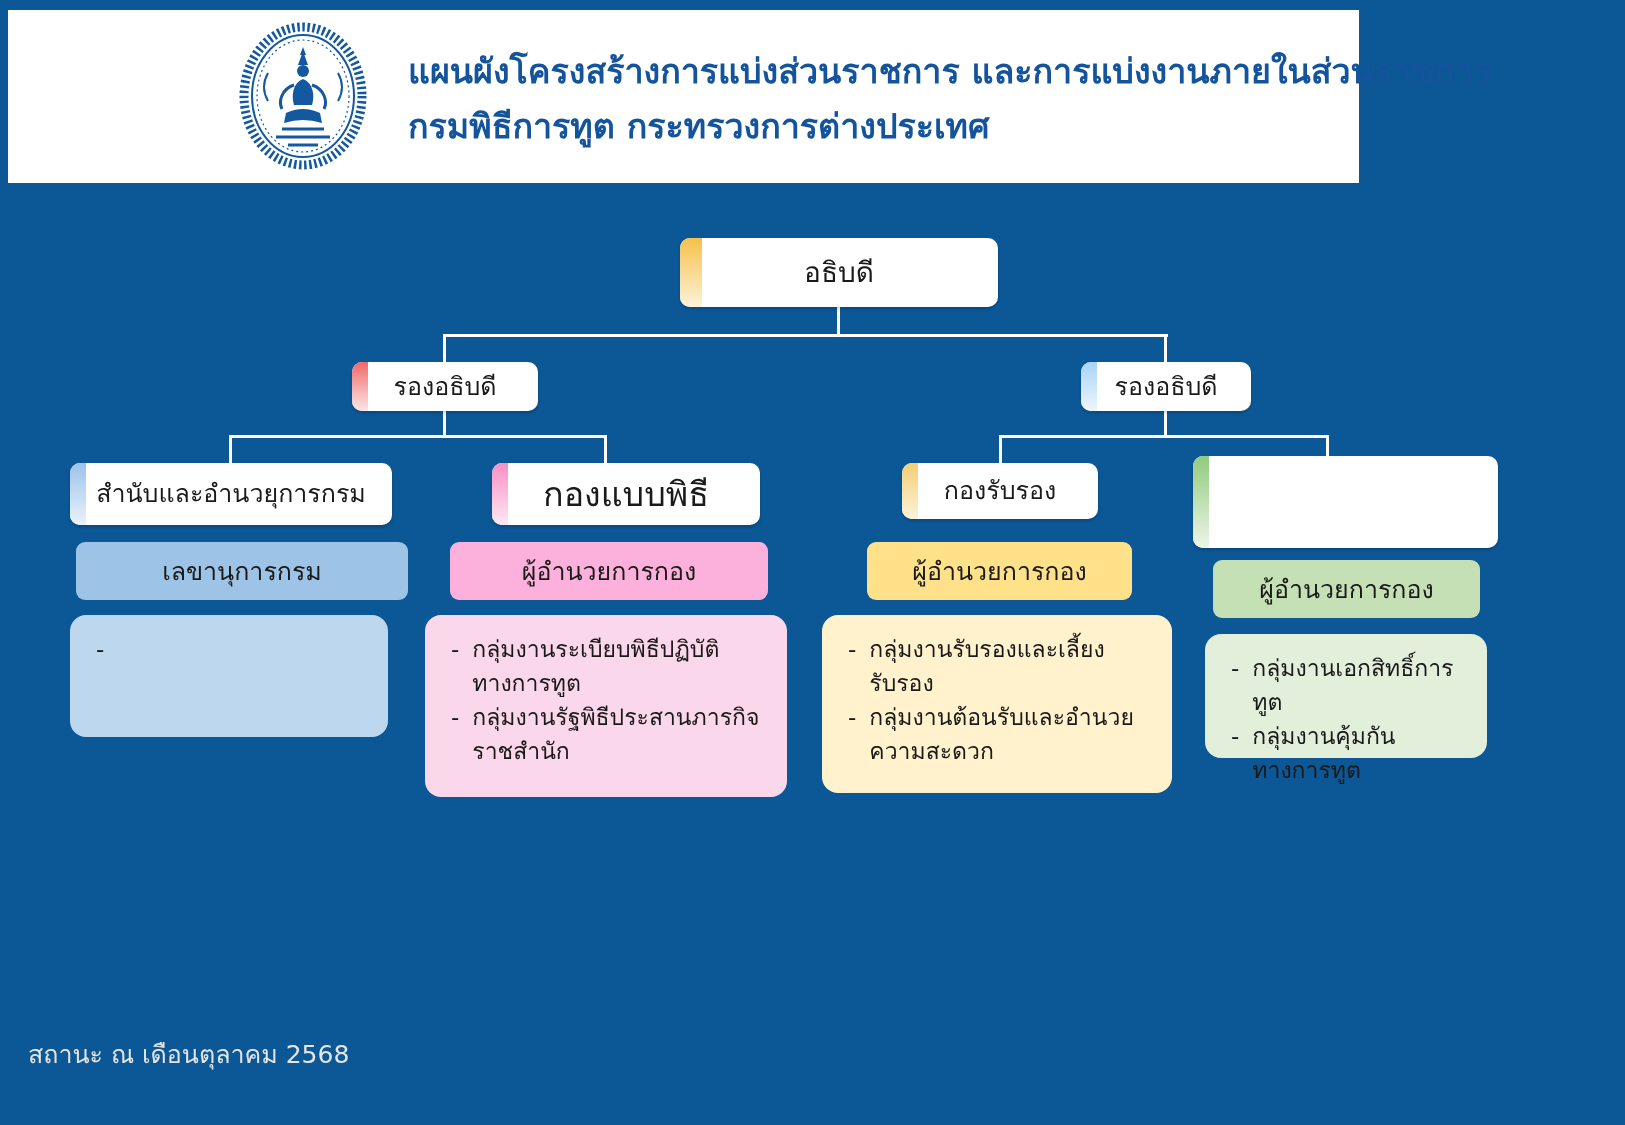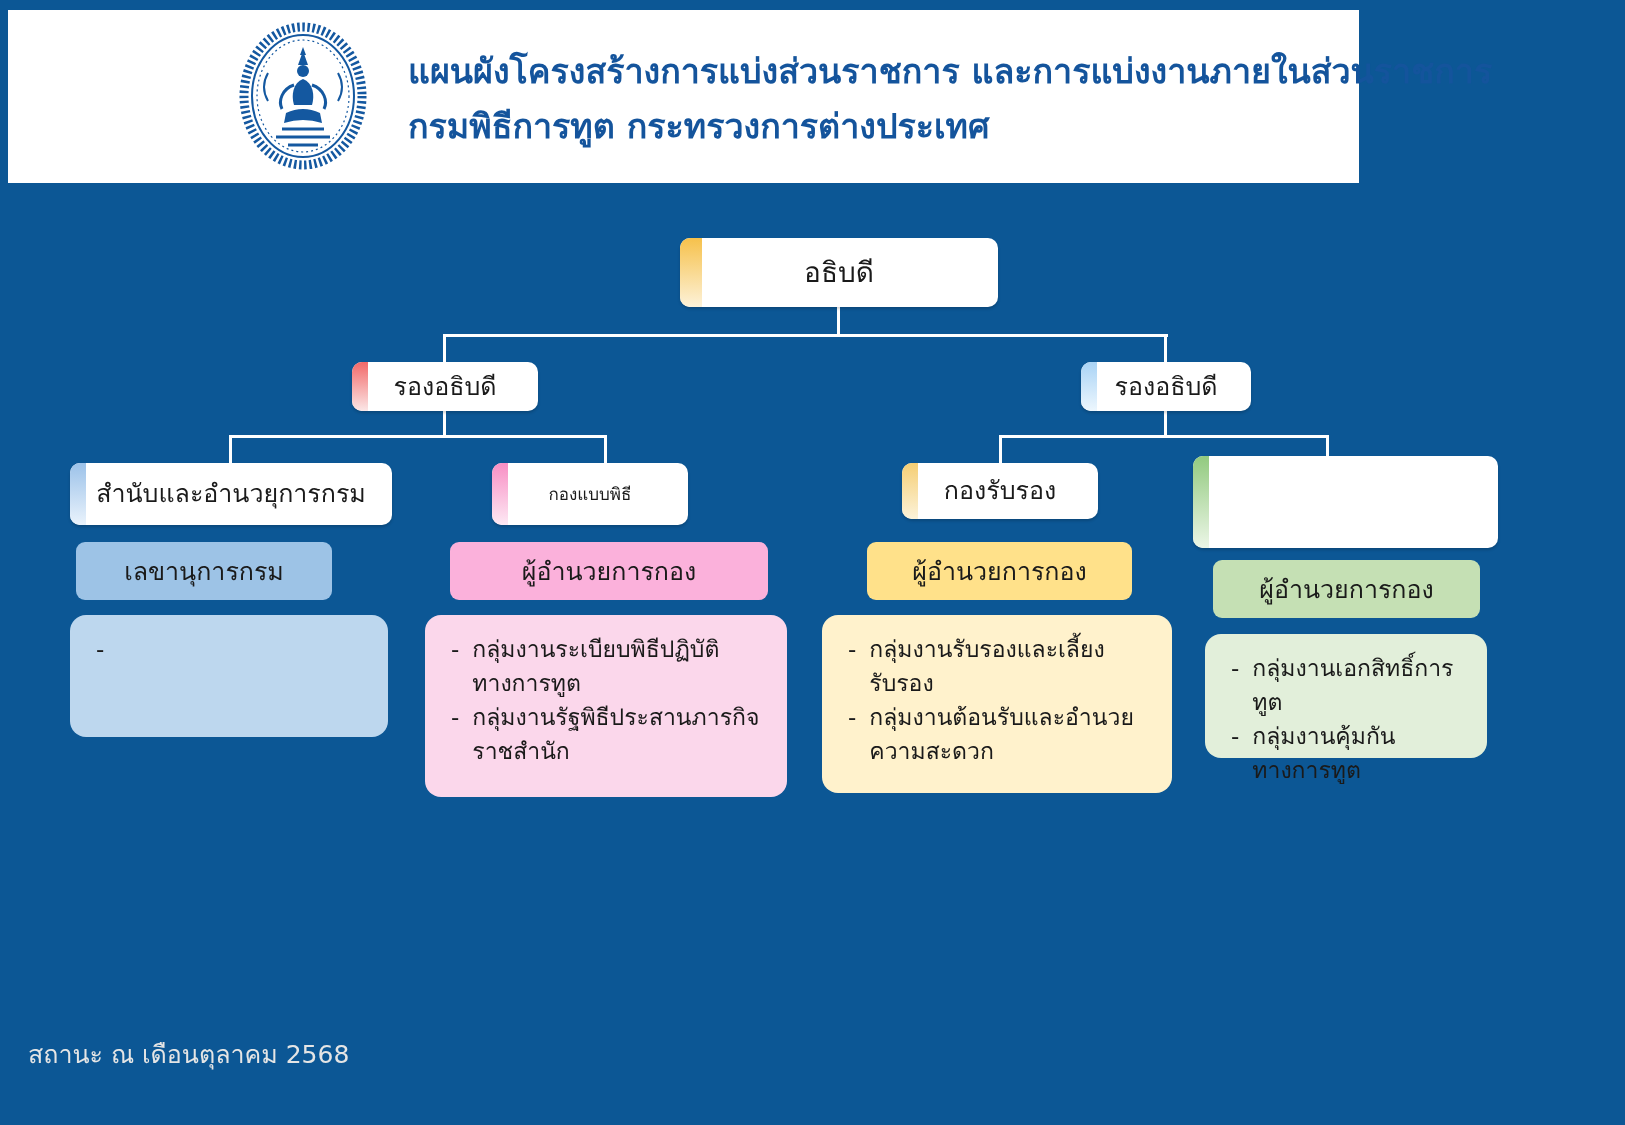--- a/index.html
+++ b/index.html
@@ -118,33 +118,33 @@
   </div>
   <div class="node" style="left:1081px;top:362px;width:170px;height:49px;font-size:25px;">
     <span class="strip lblue"></span>
     <span class="lbl">รองอธิบดี</span>
   </div>
 
   <div class="node" style="left:70px;top:463px;width:322px;height:62px;font-size:25px;">
     <span class="strip blue"></span>
     <span class="lbl">สำนับและอำนวยุการกรม</span>
   </div>
-  <div class="node" style="left:492px;top:463px;width:196px;height:62px;font-size:17px;text-align:center;">
+  <div class="node" style="left:492px;top:463px;width:268px;height:62px;font-size:34px;text-align:center;">
     <span class="strip pink"></span>
     <span class="lbl">กองแบบพิธี</span>
   </div>
   <div class="node" style="left:902px;top:463px;width:196px;height:56px;font-size:25px;text-align:center;">
     <span class="strip yellow"></span>
     <span class="lbl">กองรับรอง</span>
   </div>
   <div class="node" style="left:1193px;top:456px;width:305px;height:92px;font-size:25px;">
     <span class="strip green"></span>
   </div>
 
-  <div class="subhead blue" style="left:76px;top:542px;width:256px;height:58px;">เลขานุการกรม</div>
+  <div class="subhead blue" style="left:76px;top:542px;width:332px;height:58px;">เลขานุการกรม</div>
   <div class="subhead pink" style="left:450px;top:542px;width:318px;height:58px;">ผู้อำนวยการกอง</div>
   <div class="subhead yellow" style="left:867px;top:542px;width:265px;height:58px;">ผู้อำนวยการกอง</div>
   <div class="subhead green" style="left:1213px;top:560px;width:267px;height:58px;">ผู้อำนวยการกอง</div>
 
   <div class="list blue" style="left:70px;top:615px;width:318px;height:122px;">
     <div class="li">
       <span class="dash">-</span>
     </div>
   </div>
 

